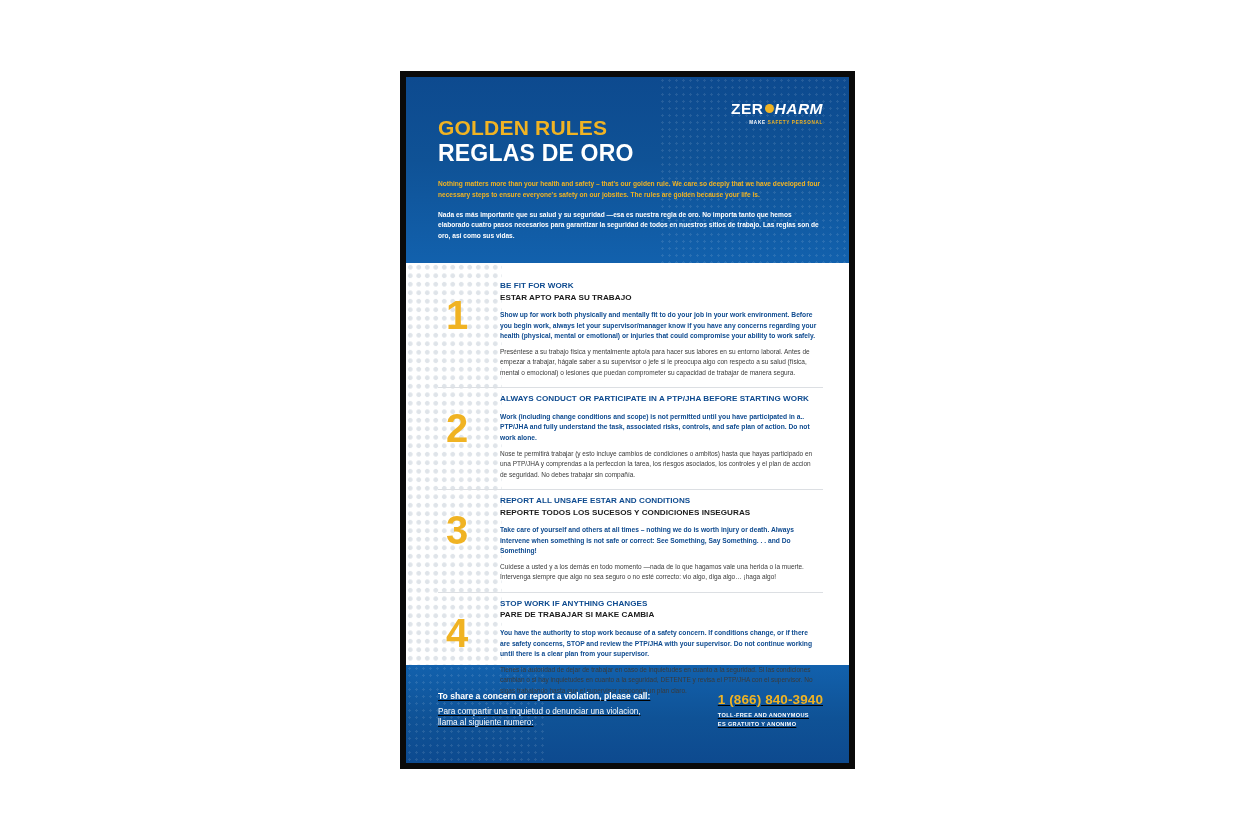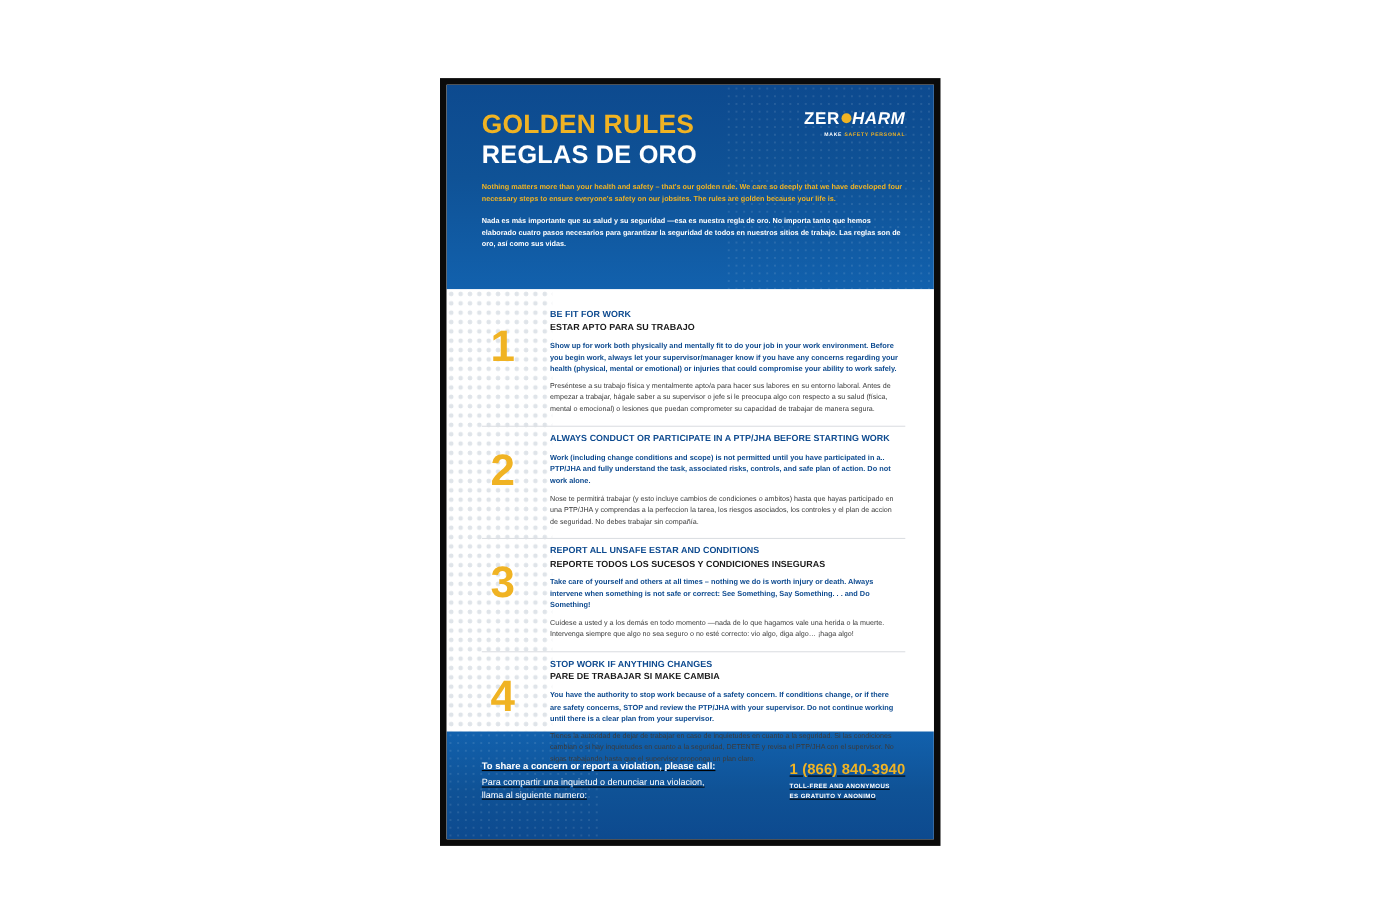--- a/index.html
+++ b/index.html
@@ -79,22 +79,23 @@
   .logo-tag {
     margin-top: 3px;
     font-size: 4.6px;
     letter-spacing: .7px;
     font-weight: bold;
     color: #f0b323;
   }
   .logo-tag .white { color: #ffffff; }
 
   .title-en {
-    color: #f0b323;
-    font-size: 24px;
+    margin-top: 16px;
+    color: #f0b323;
+    font-size: 21px;
     font-weight: bold;
     letter-spacing: .2px;
     line-height: 1.05;
   }
   .title-es {
     color: #ffffff;
     font-size: 23px;
     font-weight: bold;
     letter-spacing: .2px;
     line-height: 1.1;

